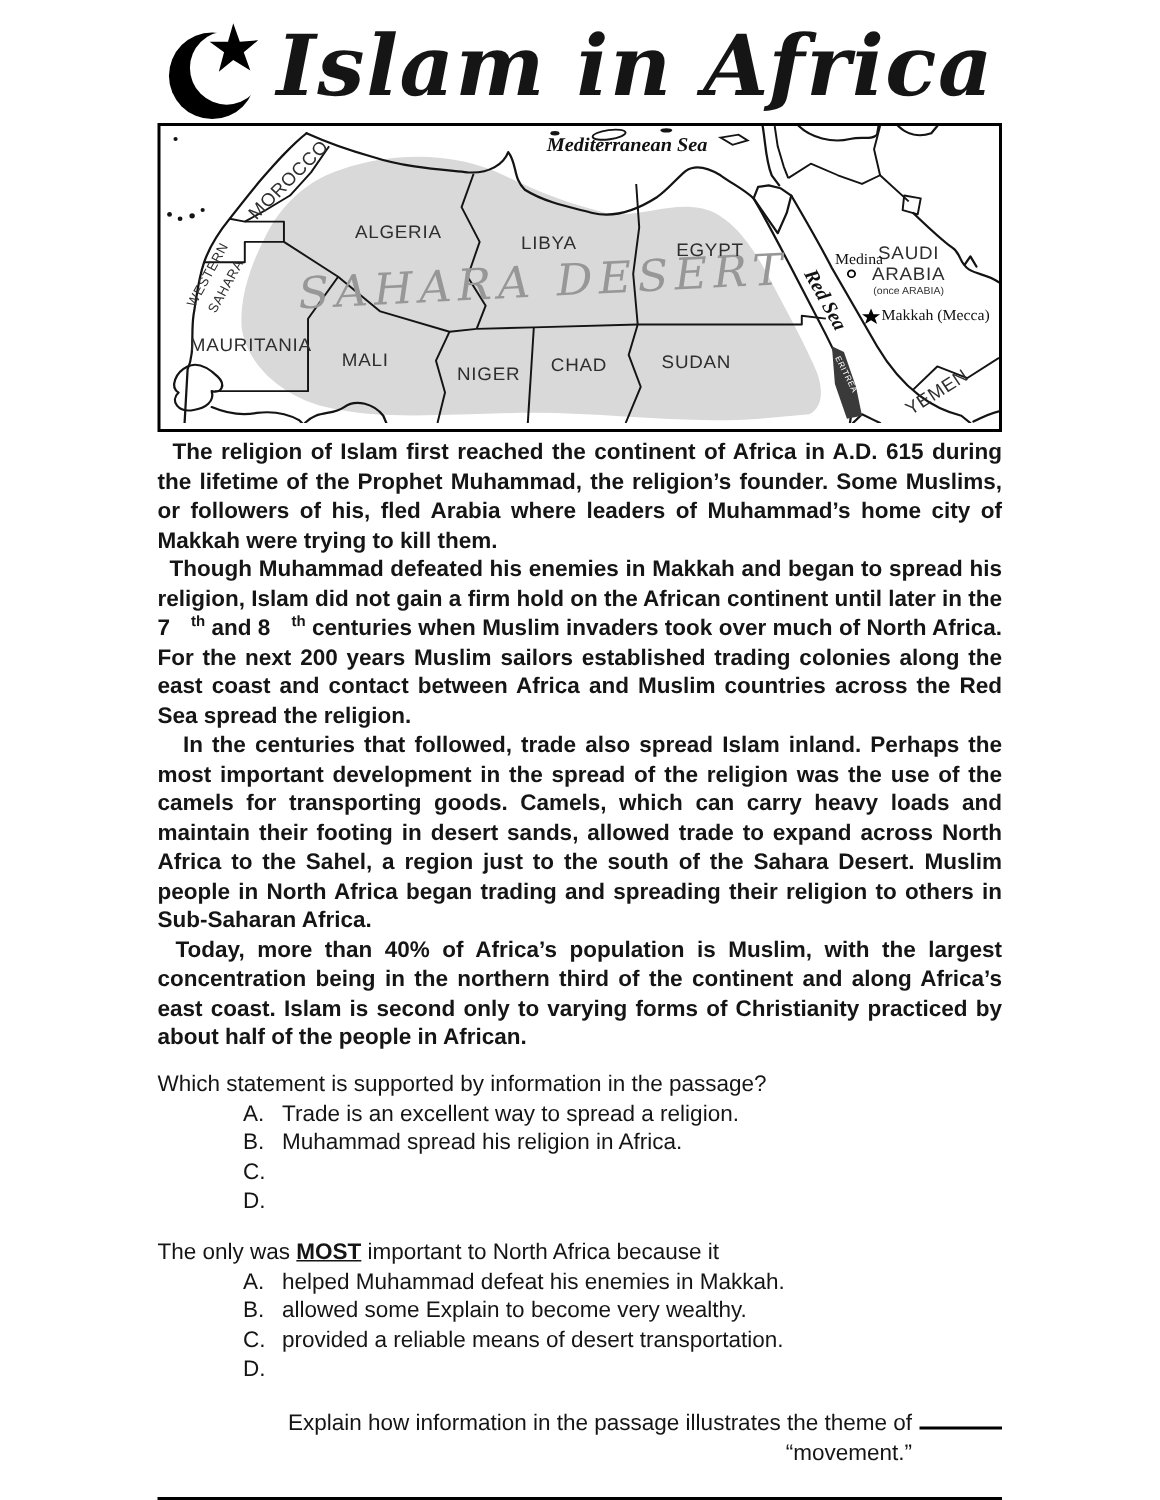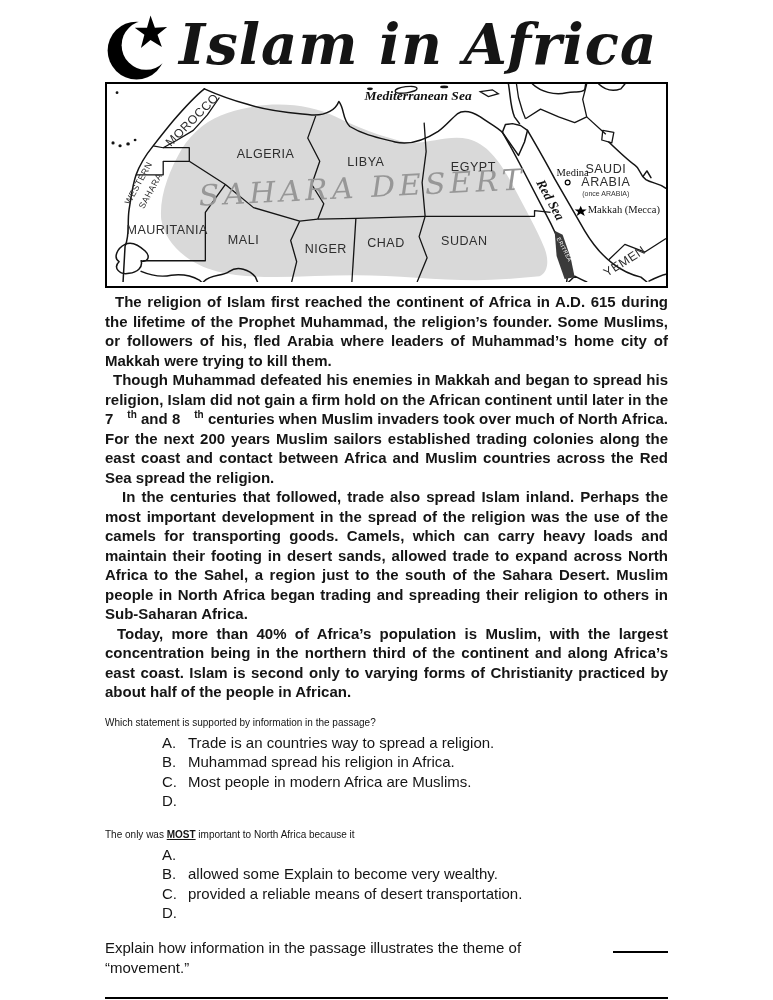--- a/index.html
+++ b/index.html
@@ -2,21 +2,21 @@
 <html><head>
 <meta charset="utf-8">
 <style>
   html,body { margin:0; padding:0; background:#9a9a9a; }
   .page {
     position:relative; width:773px; height:1000px; background:#ffffff;
     margin:0 auto; box-sizing:border-box; padding:12px 105px 0 105px;
     font-family:"Liberation Sans", sans-serif; color:#151515; overflow:hidden;
   }
   
-  .title-row { display:flex; align-items:flex-start; height:70px; }
+  .title-row { display:flex; justify-content:center; align-items:flex-start; height:70px; }
   .crescent { flex:0 0 auto; margin-top:0px; }
   .title-text {
     font-family:"DejaVu Serif", serif; font-style:italic; font-weight:bold;
     font-size:56px; line-height:64px; letter-spacing:1px; margin-left:4px; white-space:nowrap;
   }
   
   .map-box { border:2px solid #000; height:202px; background:#fff; }
   .map-box svg { display:block; }
   .coast { fill:none; stroke:#141414; stroke-width:1.5; stroke-linejoin:round; stroke-linecap:round; }
   .border { fill:none; stroke:#141414; stroke-width:1.3; stroke-linejoin:round; }
@@ -27,26 +27,26 @@
   .m-note { font-family:"Liberation Sans",sans-serif; font-size:7px; fill:#333; text-anchor:middle; }
   .m-desert { font-family:"DejaVu Serif",serif; font-style:italic; font-size:30px; fill:#979797; letter-spacing:4px; }
   .m-eritrea { font-family:"Liberation Sans",sans-serif; font-size:5.5px; fill:#fff; letter-spacing:0.5px; }
   
   .passage { margin-top:4px;font-weight:bold; }
   .passage p { margin:0; font-size:15px; line-height:19.5px; text-align:justify; }
   .ind-a { text-indent:10px; } .ind-b { text-indent:8px; } .ind-c { text-indent:17px; } .ind-d { text-indent:12px; }
   sup { font-size:10px; vertical-align:super; line-height:0;margin-left:14px; }
   
   .question { margin-top:11px; }
-  .q-prompt { font-size:10px; line-height:20px; }
+  .q-prompt { font-size:15px; line-height:20px; }
   .bold-ul { font-weight:bold; text-decoration:underline;text-align:center; }
   .opt { display:flex; padding-left:57px; font-size:15px; line-height:19.5px; }
   .opt-letter { width:26px; flex:0 0 auto; }
   
-  .explain-row { display:flex; align-items:baseline; margin-top:15px; font-size:15px; line-height:20px; }
+  .explain-row { display:flex; align-items:baseline; margin-top:15px; font-size:15px; line-height:20px;text-align:right; }
   .blank-short { flex:1 1 auto; min-width:55px; border-bottom:2px solid #000; height:13px; margin-left:5px; }
   .ans-line { height:0; border-top:2px solid #000; margin-top:20px; }
   .ans-line.first { margin-top:19px; }
 </style>
 </head>
 <body>
 
 <div class="page">
 
   <div class="title-row">
@@ -149,39 +149,39 @@
     <p class="ind-a">The religion of Islam first reached the continent of Africa in A.D. 615 during the lifetime of the Prophet Muhammad, the religion’s founder. Some Muslims, or followers of his, fled Arabia where leaders of Muhammad’s home city of Makkah were trying to kill them.</p>
     <p class="ind-b"><span>Though Muhammad defeated his enemies in Makkah and began to spread his religion, Islam did not gain a firm hold on the African continent until later in the 7</span><sup>th</sup><span> and 8</span><sup>th</sup><span> centuries when Muslim invaders took over much of North Africa. For the next 200 years Muslim sailors established trading colonies along the east coast and contact between Africa and Muslim countries across the Red Sea spread the religion.</span></p>
     <p class="ind-c">In the centuries that followed, trade also spread Islam inland. Perhaps the most important development in the spread of the religion was the use of the camels for transporting goods. Camels, which can carry heavy loads and maintain their footing in desert sands, allowed trade to expand across North Africa to the Sahel, a region just to the south of the Sahara Desert. Muslim people in North Africa began trading and spreading their religion to others in Sub-Saharan Africa.</p>
     <p class="ind-d">Today, more than 40% of Africa’s population is Muslim, with the largest concentration being in the northern third of the continent and along Africa’s east coast. Islam is second only to varying forms of Christianity practiced by about half of the people in African.</p>
   </div>
 
   <div class="question">
     <div class="q-prompt">Which statement is supported by information in the passage?</div>
     <div class="opt">
       <span class="opt-letter">A.</span>
-      <span>Trade is an countries way to spread a religion.</span>
+      <span>Trade is an excellent way to spread a religion.</span>
     </div>
     <div class="opt">
       <span class="opt-letter">B.</span>
       <span>Muhammad spread his religion in Africa.</span>
     </div>
     <div class="opt">
       <span class="opt-letter">C.</span>
-      <span>Most people in modern Africa are Muslims.</span>
     </div>
     <div class="opt">
       <span class="opt-letter">D.</span>
     </div>
   </div>
 
   <div class="question" style="margin-top:14px;">
     <div class="q-prompt"><span>The only was </span><span class="bold-ul">MOST</span><span> important to North Africa because it</span></div>
     <div class="opt">
       <span class="opt-letter">A.</span>
+      <span>helped Muhammad defeat his enemies in Makkah.</span>
     </div>
     <div class="opt">
       <span class="opt-letter">B.</span>
       <span>allowed some Explain to become very wealthy.</span>
     </div>
     <div class="opt">
       <span class="opt-letter">C.</span>
       <span>provided a reliable means of desert transportation.</span>
     </div>
     <div class="opt">

